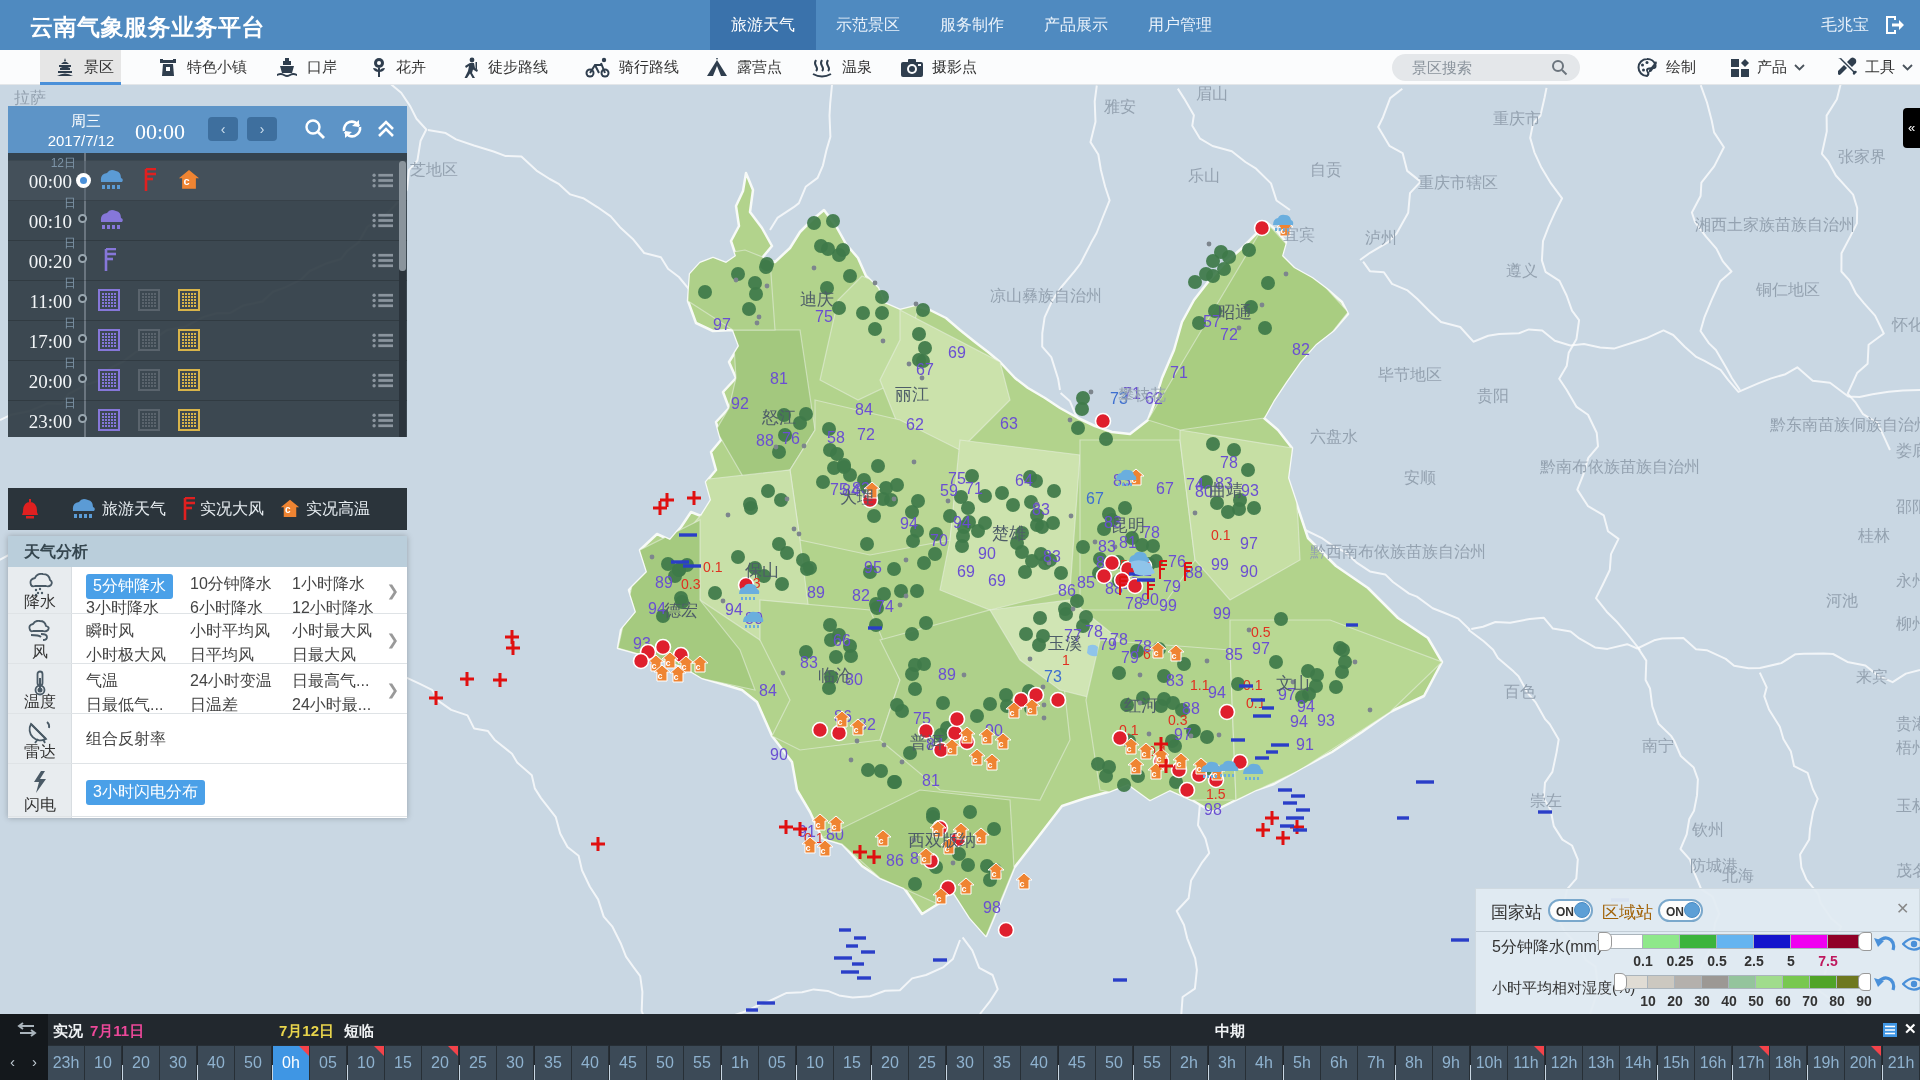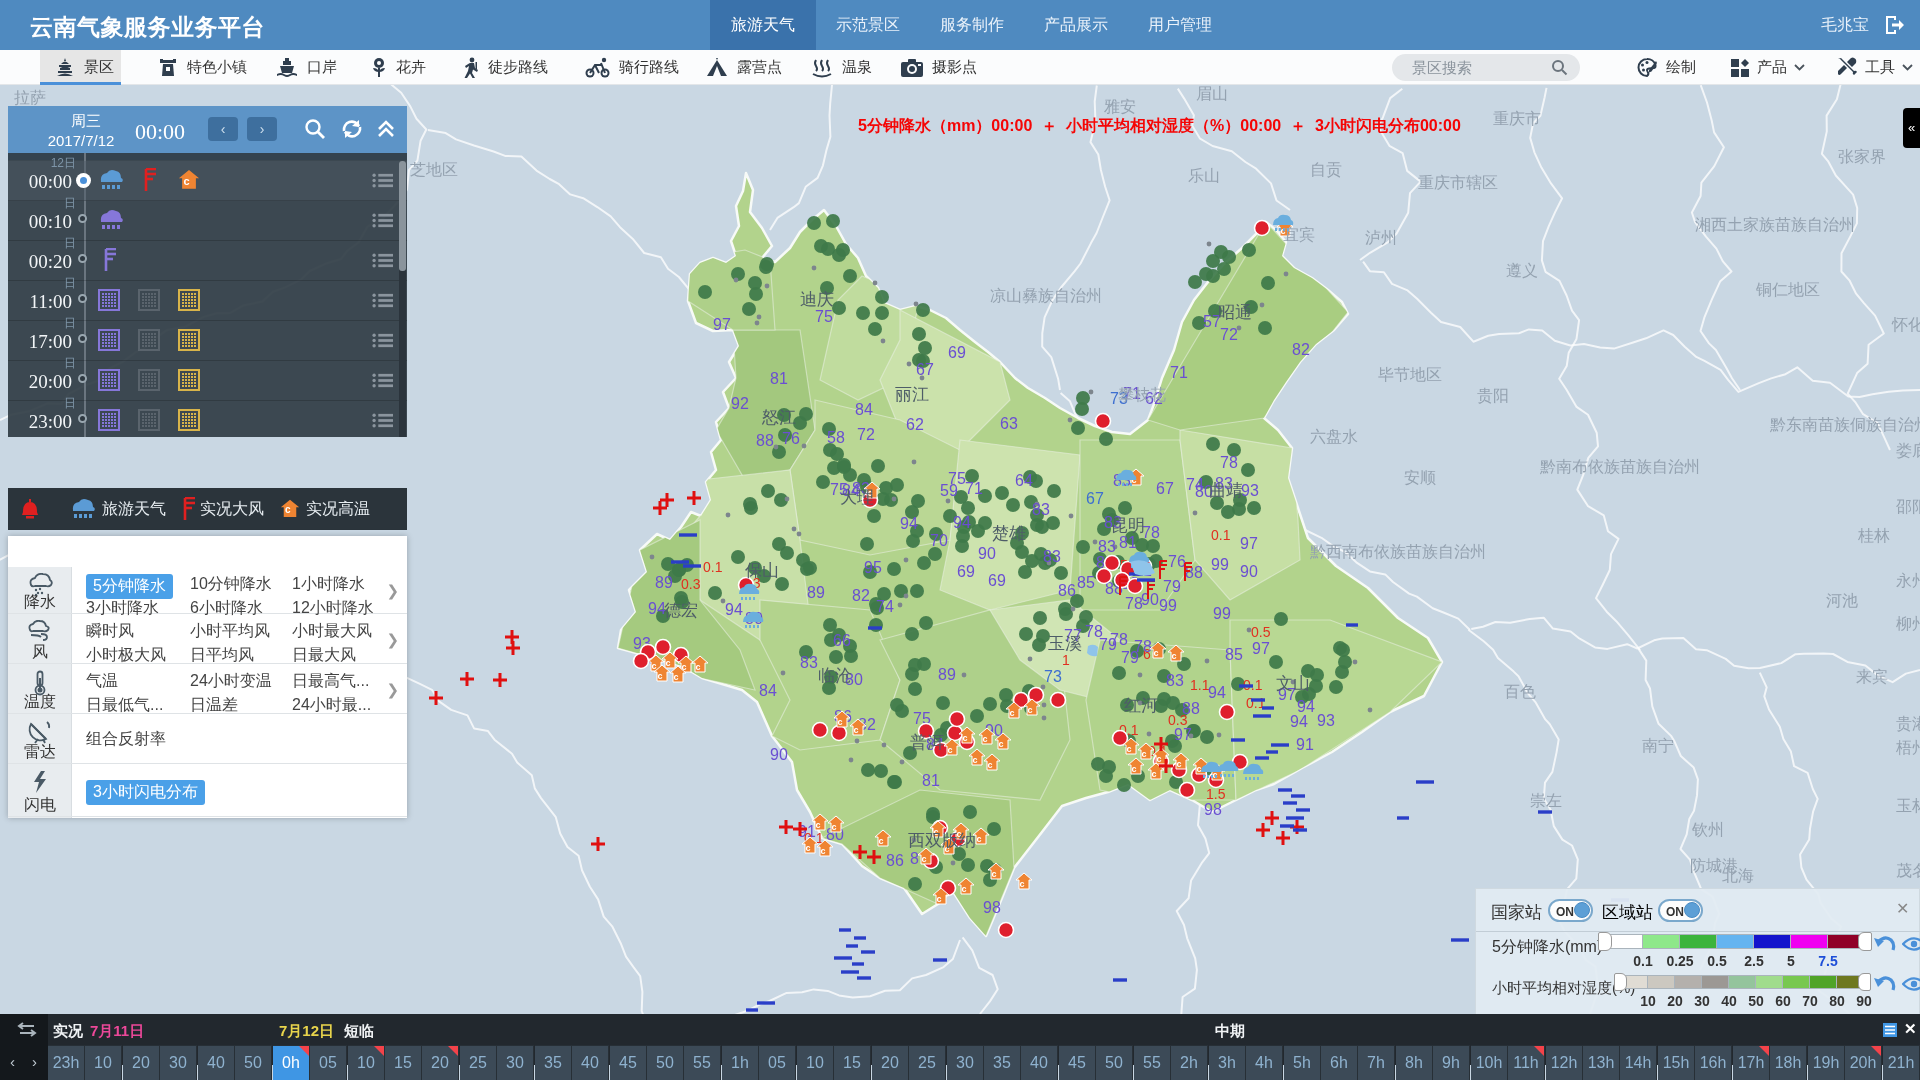--- a/index.html
+++ b/index.html
@@ -1121,21 +1121,20 @@
             <path d="M18 1 Q21 2 20 6 L16 10 L11 5 L15 1 Q17 0 18 1 Z"></path>
             <path d="M2 14 L8 8 L11 11 L5 17 Q3 19 2 17 Z"></path>
           </g>
         </svg>
         <span>工具</span>
         <svg style="margin-left:7px" width="11" height="7" viewBox="0 0 11 7">
           <path d="M1 1 L5.5 5.5 L10 1" fill="none" stroke="#4a535c" stroke-width="1.8"></path>
         </svg>
       </div>
     </div>
-    <div id="redtitle">5分钟降水（mm）00:00&nbsp; ＋&nbsp; 小时平均相对湿度（%）00:00&nbsp; ＋&nbsp; 3小时闪电分布00:00</div>
     <div id="rtab">«</div>
     <div id="tpanel">
       <div id="tphead">
 <div style="position:absolute;left:48px;top:6px;width:60px;text-align:center;color:#fff;font-size:15px">周三</div>
 <div style="position:absolute;left:28px;top:26px;width:90px;text-align:center;color:#fff;font-size:15px">2017/7/12</div>
 <div style="position:absolute;left:127px;top:13px;color:#fff;font-size:22px;font-family:'Liberation Serif',serif">00:00</div>
 <div style="position:absolute;left:200px;top:11px;width:30px;height:24px;background:#3e6f9e;border-radius:4px;color:#cfe0ee;text-align:center;line-height:24px;font-size:14px">‹</div>
 <div style="position:absolute;left:239px;top:11px;width:30px;height:24px;background:#3e6f9e;border-radius:4px;color:#cfe0ee;text-align:center;line-height:24px;font-size:14px">›</div>
 <svg style="position:absolute;left:296px;top:12px" width="22" height="22" viewBox="0 0 22 22">
           <circle cx="9" cy="9" r="6.5" fill="none" stroke="#fff" stroke-width="2.4"></circle>
@@ -1797,20 +1796,21 @@
         <span style="margin-left:16px;display:flex;align-items:center">
           <svg width="20" height="20" viewBox="0 0 24 24">
             <path d="M1 10 L12 1 L23 10 L19.5 10 L19.5 21.5 L4.5 21.5 L4.5 10 Z" fill="#ef8432"></path>
             <text x="6" y="17" font-size="12" fill="#fff" font-weight="bold">c</text>
           </svg>
           <span style="margin-left:6px">实况高温</span>
         </span>
       </div>
     </div>
     <div id="wpanel">
+      <div id="wphead">天气分析</div>
       <div id="wpside"></div>
       <div class="wsec" style="top:31px;height:47px"></div>
       <div class="abs" style="left:0;top:37px;width:64px;text-align:center"><svg width="26" height="24" viewBox="0 0 26 24">
           <path d="M4 12 Q2 6 8 5 Q10 0 16 1 Q22 1 23 7 Q26 9 24 12 Q22 14 19 13 L8 13 Q5 14 4 12 Z" fill="none" stroke="#4a5a66" stroke-width="1.8"></path>
           <g fill="#4a5a66">
             <circle cx="9" cy="17" r="1.2"></circle>
             <circle cx="13" cy="16" r="1.2"></circle>
             <circle cx="11" cy="20" r="1.2"></circle>
             <circle cx="15" cy="20" r="1.2"></circle>
             <circle cx="9" cy="22" r="1.2"></circle>
@@ -1874,41 +1874,41 @@
         </svg></div>
       <div class="wside" style="top:259px">闪电</div>
       <div class="witem wbtn" style="left:78px;top:244px">3小时闪电分布</div>
     </div>
     <div id="lpanel">
       <div class="abs" style="left:15px;top:12px;font-size:17px;color:#333">国家站</div>
       <div class="abs" style="left:72px;top:10px;width:45px;height:23px;border:2px solid #7aa8cc;border-radius:13px;background:#fdfdfd">
         <span style="position:absolute;left:6px;top:4px;font-size:12px;font-weight:bold;color:#333">ON</span>
         <div style="position:absolute;right:1px;top:1px;width:16px;height:16px;border-radius:50%;background:#5c9fd6;border:1px solid #4a8cc4"></div>
       </div>
-      <div class="abs" style="left:126px;top:12px;font-size:17px;color:#000000">区域站</div>
+      <div class="abs" style="left:126px;top:12px;font-size:17px;color:#a16207">区域站</div>
       <div class="abs" style="left:182px;top:10px;width:45px;height:23px;border:2px solid #7aa8cc;border-radius:13px;background:#fdfdfd">
         <span style="position:absolute;left:6px;top:4px;font-size:12px;font-weight:bold;color:#333">ON</span>
         <div style="position:absolute;right:1px;top:1px;width:16px;height:16px;border-radius:50%;background:#5c9fd6;border:1px solid #4a8cc4"></div>
       </div>
       <div class="abs" style="left:420px;top:10px;font-size:16px;color:#888">✕</div>
       <div class="abs" style="left:0;top:42px;width:445px;height:1px;background:#c2cdd6"></div>
       <div class="abs" style="left:16px;top:48px;font-size:16px;color:#333">5分钟降水(mm)</div>
       <div class="abs" style="left:130px;top:45px;width:37px;height:15px;background:#ffffff;border:1px solid #aab4bc;border-left:none"></div>
       <div class="abs" style="left:167px;top:45px;width:37px;height:15px;background:#8ee88a;border:1px solid #aab4bc;border-left:none"></div>
       <div class="abs" style="left:204px;top:45px;width:37px;height:15px;background:#3cb43c;border:1px solid #aab4bc;border-left:none"></div>
       <div class="abs" style="left:241px;top:45px;width:37px;height:15px;background:#64b4f0;border:1px solid #aab4bc;border-left:none"></div>
       <div class="abs" style="left:278px;top:45px;width:37px;height:15px;background:#1414cc;border:1px solid #aab4bc;border-left:none"></div>
       <div class="abs" style="left:315px;top:45px;width:37px;height:15px;background:#f000f0;border:1px solid #aab4bc;border-left:none"></div>
       <div class="abs" style="left:352px;top:45px;width:37px;height:15px;background:#900028;border:1px solid #aab4bc;border-left:none"></div>
       <div class="abs" style="left:149px;top:64px;width:36px;text-align:center;font-size:14px;color:#333;font-weight:bold">0.1</div>
       <div class="abs" style="left:186px;top:64px;width:36px;text-align:center;font-size:14px;color:#333;font-weight:bold">0.25</div>
       <div class="abs" style="left:223px;top:64px;width:36px;text-align:center;font-size:14px;color:#333;font-weight:bold">0.5</div>
       <div class="abs" style="left:260px;top:64px;width:36px;text-align:center;font-size:14px;color:#333;font-weight:bold">2.5</div>
       <div class="abs" style="left:297px;top:64px;width:36px;text-align:center;font-size:14px;color:#333;font-weight:bold">5</div>
-      <div class="abs" style="left:334px;top:64px;width:36px;text-align:center;font-size:14px;color:#1d4ed8;font-weight:bold">7.5</div>
+      <div class="abs" style="left:334px;top:64px;width:36px;text-align:center;font-size:14px;color:#be185d;font-weight:bold">7.5</div>
       <div class="abs" style="left:122px;top:43px;width:14px;height:19px;background:#fff;border:1px solid #999;border-radius:2px 6px 6px 2px"></div>
       <div class="abs" style="left:382px;top:43px;width:14px;height:19px;background:#fff;border:1px solid #999;border-radius:6px 2px 2px 6px"></div>
       <svg class="abs" style="left:398px;top:46px" width="22" height="18" viewBox="0 0 22 18">
         <path d="M4 7 Q11 0 17 5 Q21 9 19 15" fill="none" stroke="#4a90d9" stroke-width="3.2"></path>
         <path d="M0 3 L4 12 L10 6 Z" fill="#4a90d9"></path>
       </svg>
       <svg class="abs" style="left:426px;top:47px" width="24" height="16" viewBox="0 0 24 16">
         <path d="M1 8 Q12 -3 23 8 Q12 19 1 8 Z" fill="none" stroke="#4a90d9" stroke-width="2.2"></path>
         <circle cx="12" cy="8" r="3.2" fill="#4a90d9"></circle>
       </svg>

